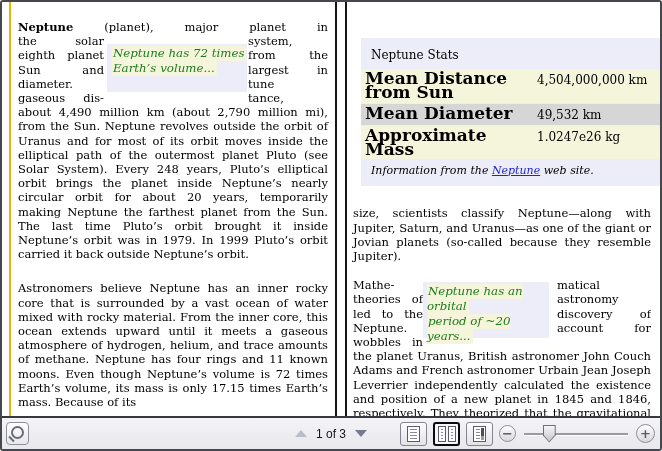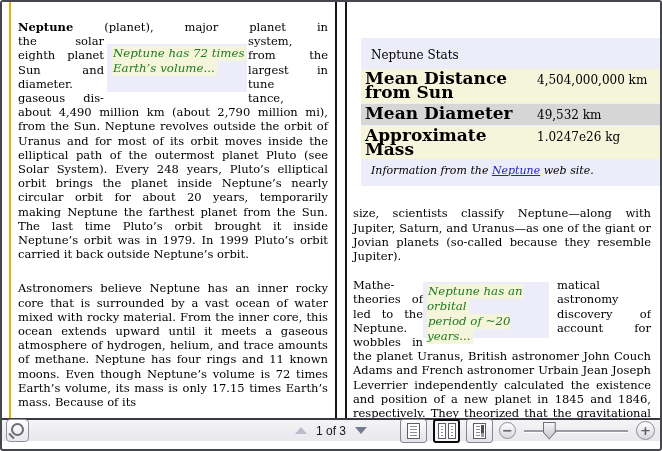--- a/index.html
+++ b/index.html
@@ -42,21 +42,21 @@
   .srow.beige { background:#f5f5dc; }
   .srow.gray  { background:#d6d6d6; }
   .slabel { font-weight:bold; font-size:17px; width:172px; flex:none; }
   .sval   { font-size:12px; white-space:nowrap; overflow:hidden; }
   .scaption { font-style:italic; font-size:11px; padding-left:10px; margin-top:5px; }
   .link { color:#2323cf; text-decoration:underline; cursor:pointer; }
   .rp-para1 { margin-top:20px; }
   .wz2 { margin-top:15px; }
 
   
-  .toolbar { position:absolute; left:0; right:0; bottom:8px; height:23px; box-sizing:border-box;
+  .toolbar { position:absolute; left:0; right:0; bottom:0; height:33px; box-sizing:border-box;
              background:linear-gradient(#f4f4f6,#e8e8ed); border-top:2px solid #38383e;
              display:flex; align-items:center; padding:0 4px; font-family:"Liberation Sans", sans-serif; }
   .btn { appearance:none; border:none; background:none; padding:0; margin:0; cursor:pointer; }
 
   .magnify-btn { width:23px; height:23px; border:1px solid #90909a; border-radius:4px;
                  background:linear-gradient(#ffffff,#e7e7ec); position:relative; }
   .mag-icon { position:absolute; right:4px; top:3px; width:9px; height:9px;
               border:2px solid #6b6b7a; border-radius:50%; }
   .mag-icon::after { content:""; position:absolute; left:-5px; bottom:-3px; width:7px; height:2px;
                      background:#6b6b7a; transform:rotate(45deg); }

